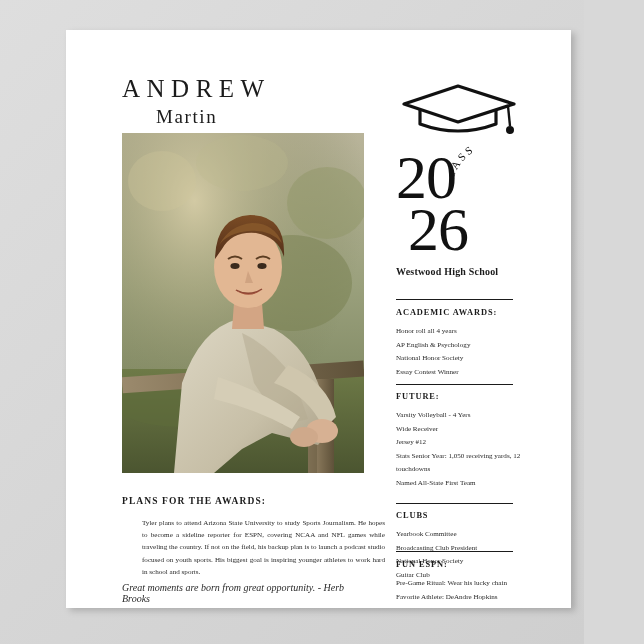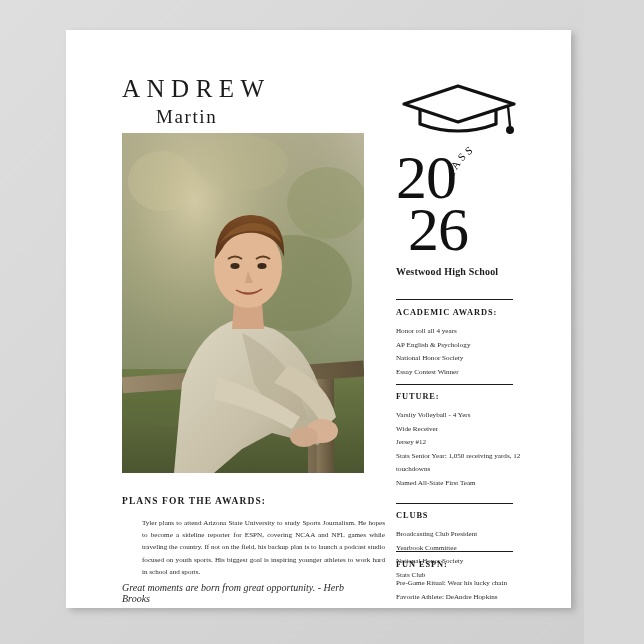--- a/index.html
+++ b/index.html
@@ -308,24 +308,24 @@
         <div>Varsity Volleyball - 4 Yers</div>
         <div>Wide Receiver</div>
         <div>Jersey #12</div>
         <div>Stats Senior Year: 1,050 receiving yards, 12 touchdowns</div>
         <div>Named All-State First Team</div>
       </div>
 
       <div class="rule" style="top:473px"></div>
       <div class="sec-head" style="top:481px">CLUBS</div>
       <div class="sec-list" style="top:498px">
+        <div>Yearbook Committee</div>
         <div>Broadcasting Club President</div>
-        <div>Yearbook Committee</div>
         <div>National Honor Society</div>
-        <div>Stats Club</div>
+        <div>Guitar Club</div>
       </div>
 
       <div class="rule" style="top: 521px;"></div>
       <div class="sec-head" style="top:530px">FUN ESPN:</div>
       <div class="sec-list" style="top:547px">
         <div>Pre-Game Ritual: Wear his lucky chain</div>
         <div>Favorite Athlete: DeAndre Hopkins</div>
         <div>Favorite Class: Media Production</div>
       </div>
 

